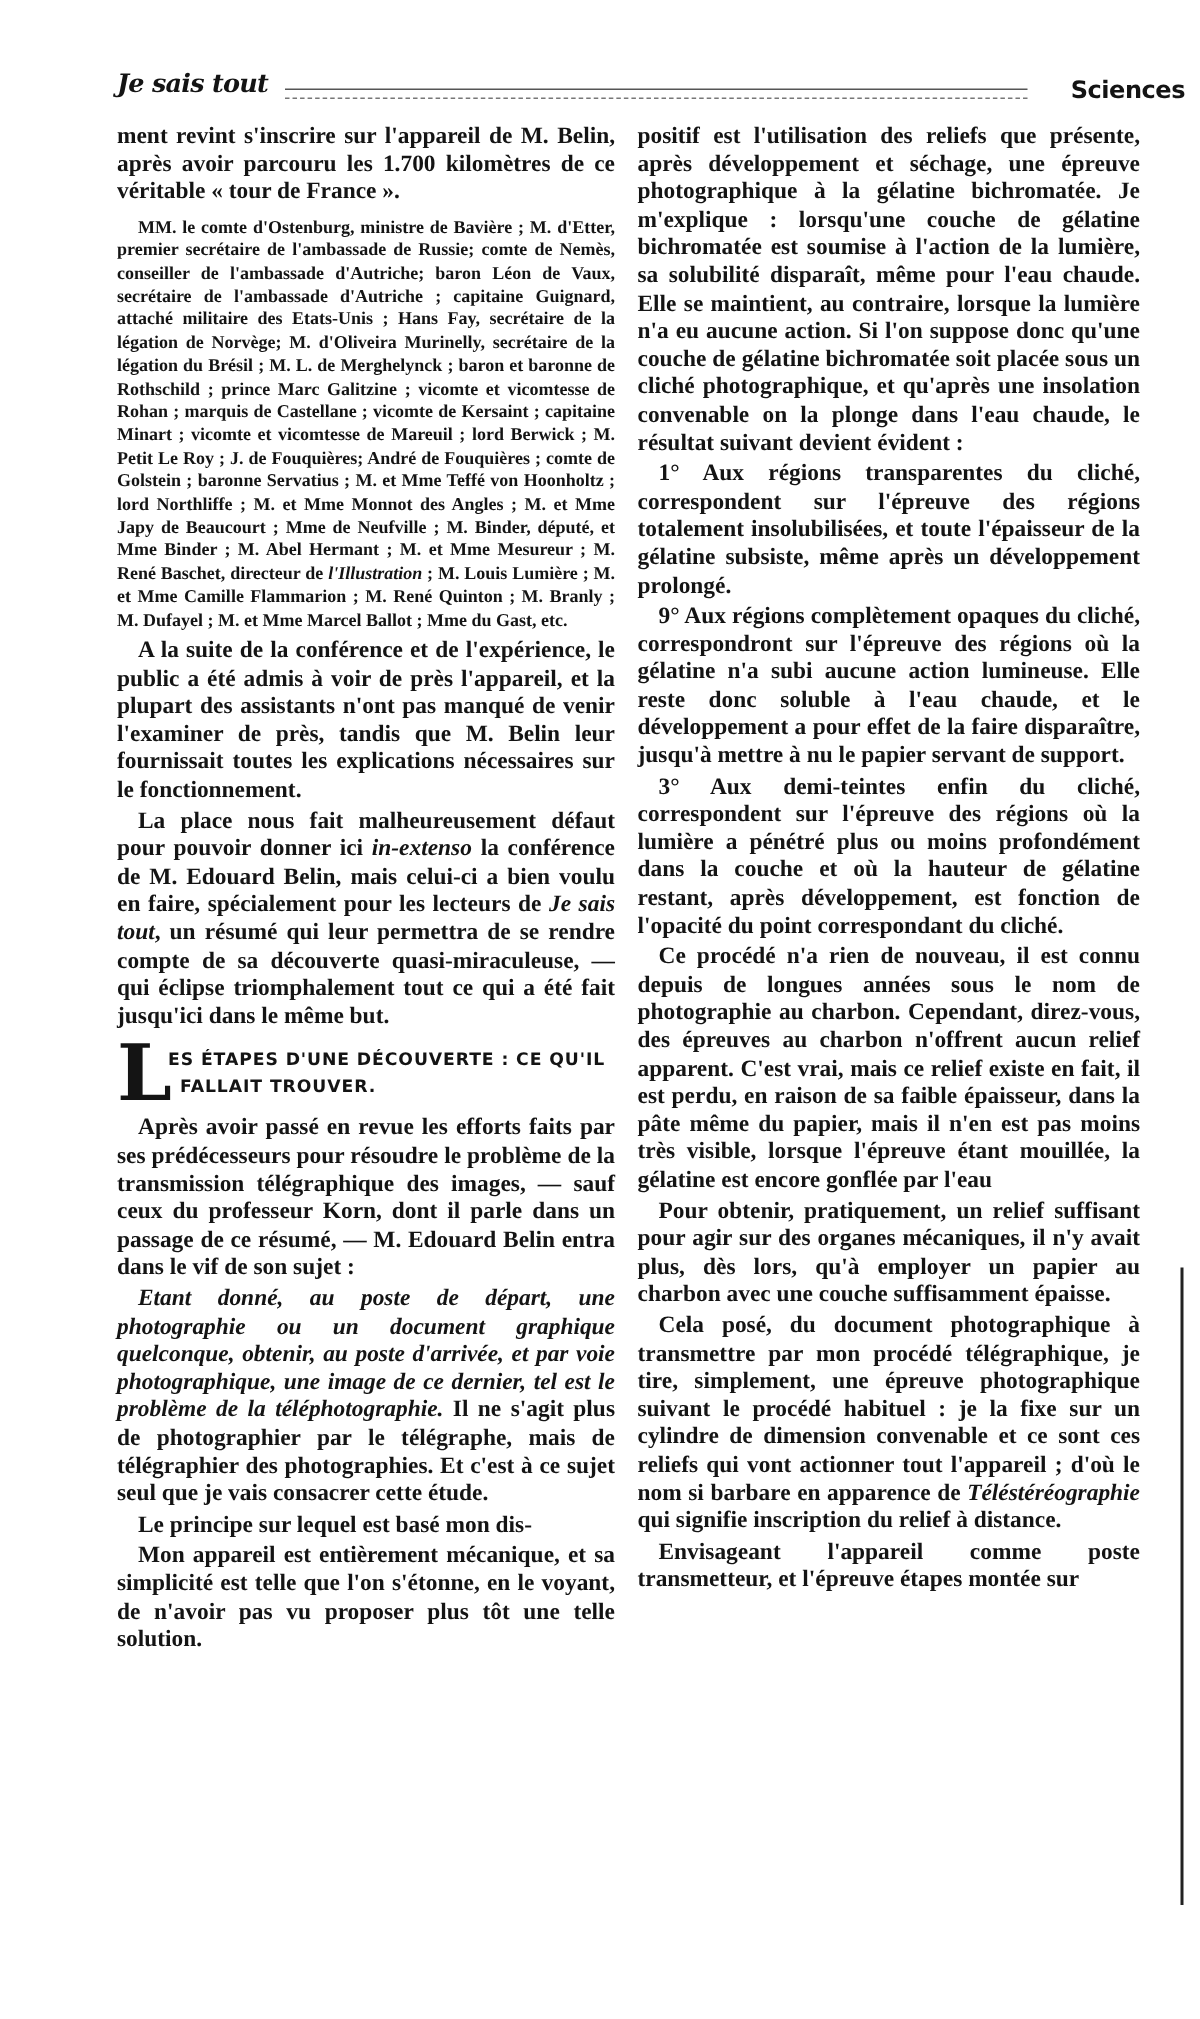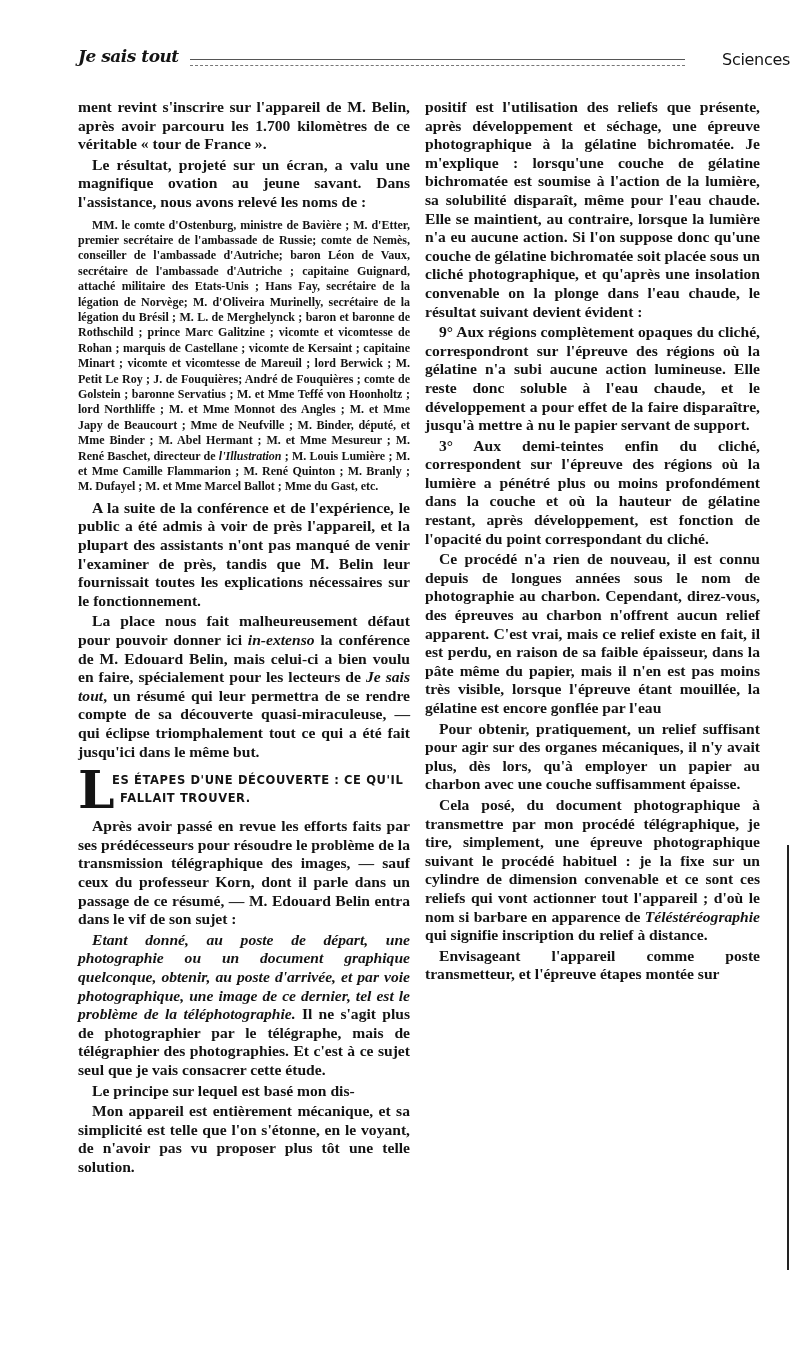--- a/index.html
+++ b/index.html
@@ -1,24 +1,24 @@
 <!DOCTYPE html>
 <html><head>
 <meta charset="utf-8">
 <style>
   html, body { margin: 0; padding: 0; background: #ffffff; }
   body { width: 800px; height: 1346px; position: relative; overflow: hidden; color: #141414; }
   .page { position: absolute; left: 0; top: 0; width: 800px; height: 1346px; }
 
   .header { position: absolute; left: 78px; top: 44px; width: 712px; height: 26px; }
   .header .left { position: absolute; left: 0; top: 2px; font-family: "DejaVu Serif", serif; font-weight: bold; font-style: italic; font-size: 17px; letter-spacing: -0.5px; }
-  .header .right { position: absolute; right: 0; top: 6px; font-family: "DejaVu Sans", sans-serif; font-weight: normal; font-size: 16px; letter-spacing: -0.3px; }
+  .header .right { position: absolute; right: 0; top: 6px; font-family: "DejaVu Sans", sans-serif; font-weight: bold; font-size: 16px; letter-spacing: -0.3px; }
   .header .rule { position: absolute; left: 112px; right: 105px; top: 15px; height: 5px; border-top: 1px solid #555; border-bottom: 1px dashed #777; }
 
-  .col { position: absolute; top: 82px; font-family: "Liberation Serif", serif; font-size: 14.6px; line-height: 17px; text-align: justify; font-weight: bold; margin-top: 16px; }
+  .col { position: absolute; top: 82px; font-family: "Liberation Serif", serif; font-size: 14.6px; line-height: 17px; text-align: justify; font-weight: bold; }
   .col-left { left: 78px; width: 332px; }
   .col-right { left: 425px; width: 335px; font-size: 15.6px; line-height: 18.6px; }
 
   .col p { margin: 0 0 2px 0; text-indent: 14px; }
   .col p.noindent { text-indent: 0; }
   .col p.names { font-size: 12px; line-height: 15.4px; margin: 6px 0 4px 0; }
   .col p.lead { font-size: 15.6px; line-height: 18.6px; }
   .col .it { font-style: italic; }
 
   .section { position: relative; margin: 10px 0 6px 0; min-height: 40px; }
@@ -39,41 +39,41 @@
 <div class="page">
 
   <div class="header">
     <span class="left">Je sais tout</span>
     <div class="rule"></div>
     <span class="right">Sciences</span>
   </div>
 
   <div class="col col-left">
     <p class="noindent lead">ment revint s'inscrire sur l'appareil de M. Belin, après avoir parcouru les 1.700 kilomètres de ce véritable « tour de France ».</p>
-    <p class="lead">Le résultat, projeté sur un écran, a valu une magnifique ovation au jeune savant. Dans l'assistance, nous avons relevé les noms de :</p>
     <p class="names"><span>MM. le comte d'Ostenburg, ministre de Bavière ; M. d'Etter, premier secrétaire de l'ambassade de Russie; comte de Nemès, conseiller de l'ambassade d'Autriche; baron Léon de Vaux, secrétaire de l'ambassade d'Autriche ; capitaine Guignard, attaché militaire des Etats-Unis ; Hans Fay, secrétaire de la légation de Norvège; M. d'Oliveira Murinelly, secrétaire de la légation du Brésil ; M. L. de Merghelynck ; baron et baronne de Rothschild ; prince Marc Galitzine ; vicomte et vicomtesse de Rohan ; marquis de Castellane ; vicomte de Kersaint ; capitaine Minart ; vicomte et vicomtesse de Mareuil ; lord Berwick ; M. Petit Le Roy ; J. de Fouquières; André de Fouquières ; comte de Golstein ; baronne Servatius ; M. et Mme Teffé von Hoonholtz ; lord Northliffe ; M. et Mme Monnot des Angles ; M. et Mme Japy de Beaucourt ; Mme de Neufville ; M. Binder, député, et Mme Binder ; M. Abel Hermant ; M. et Mme Mesureur ; M. René Baschet, directeur de </span><span class="it">l'Illustration</span><span> ; M. Louis Lumière ; M. et Mme Camille Flammarion ; M. René Quinton ; M. Branly ; M. Dufayel ; M. et Mme Marcel Ballot ; Mme du Gast, etc.</span></p>
     <p class="lead">A la suite de la conférence et de l'expérience, le public a été admis à voir de près l'appareil, et la plupart des assistants n'ont pas manqué de venir l'examiner de près, tandis que M. Belin leur fournissait toutes les explications nécessaires sur le fonctionnement.</p>
     <p class="lead"><span>La place nous fait malheureusement défaut pour pouvoir donner ici </span><span class="it">in-extenso</span><span> la conférence de M. Edouard Belin, mais celui-ci a bien voulu en faire, spécialement pour les lecteurs de </span><span class="it">Je sais tout</span><span>, un résumé qui leur permettra de se rendre compte de sa découverte quasi-miraculeuse, — qui éclipse triomphalement tout ce qui a été fait jusqu'ici dans le même but.</span></p>
 
     <div class="section">
       <span class="dropcap">L</span>
       <div class="heading">
         <span>es étapes d'une découverte : ce qu'il</span>
         <span class="l2">fallait trouver.</span>
       </div>
     </div>
 
     <p class="lead">Après avoir passé en revue les efforts faits par ses prédécesseurs pour résoudre le problème de la transmission télégraphique des images, — sauf ceux du professeur Korn, dont il parle dans un passage de ce résumé, — M. Edouard Belin entra dans le vif de son sujet :</p>
     <p class="lead"><span class="it">Etant donné, au poste de départ, une photographie ou un document graphique quelconque, obtenir, au poste d'arrivée, et par voie photographique, une image de ce dernier, tel est le problème de la téléphotographie.</span><span> Il ne s'agit plus de photographier par le télégraphe, mais de télégraphier des photographies. Et c'est à ce sujet seul que je vais consacrer cette étude.</span></p>
     <p class="lead">Le principe sur lequel est basé mon dis-</p>
     <p class="lead">Mon appareil est entièrement mécanique, et sa simplicité est telle que l'on s'étonne, en le voyant, de n'avoir pas vu proposer plus tôt une telle solution.</p>
   </div>
 
   <div class="col col-right">
     <p class="noindent">positif est l'utilisation des reliefs que présente, après développement et séchage, une épreuve photographique à la gélatine bichromatée. Je m'explique : lorsqu'une couche de gélatine bichromatée est soumise à l'action de la lumière, sa solubilité disparaît, même pour l'eau chaude. Elle se maintient, au contraire, lorsque la lumière n'a eu aucune action. Si l'on suppose donc qu'une couche de gélatine bichromatée soit placée sous un cliché photographique, et qu'après une insolation convenable on la plonge dans l'eau chaude, le résultat suivant devient évident :</p>
+    <p>1° Aux régions transparentes du cliché, correspondent sur l'épreuve des régions totalement insolubilisées, et toute l'épaisseur de la gélatine subsiste, même après un développement prolongé.</p>
     <p>9° Aux régions complètement opaques du cliché, correspondront sur l'épreuve des régions où la gélatine n'a subi aucune action lumineuse. Elle reste donc soluble à l'eau chaude, et le développement a pour effet de la faire disparaître, jusqu'à mettre à nu le papier servant de support.</p>
     <p>3° Aux demi-teintes enfin du cliché, correspondent sur l'épreuve des régions où la lumière a pénétré plus ou moins profondément dans la couche et où la hauteur de gélatine restant, après développement, est fonction de l'opacité du point correspondant du cliché.</p>
     <p>Ce procédé n'a rien de nouveau, il est connu depuis de longues années sous le nom de photographie au charbon. Cependant, direz-vous, des épreuves au charbon n'offrent aucun relief apparent. C'est vrai, mais ce relief existe en fait, il est perdu, en raison de sa faible épaisseur, dans la pâte même du papier, mais il n'en est pas moins très visible, lorsque l'épreuve étant mouillée, la gélatine est encore gonflée par l'eau</p>
     <p>Pour obtenir, pratiquement, un relief suffisant pour agir sur des organes mécaniques, il n'y avait plus, dès lors, qu'à employer un papier au charbon avec une couche suffisamment épaisse.</p>
     <p><span>Cela posé, du document photographique à transmettre par mon procédé télégraphique, je tire, simplement, une épreuve photographique suivant le procédé habituel : je la fixe sur un cylindre de dimension convenable et ce sont ces reliefs qui vont actionner tout l'appareil ; d'où le nom si barbare en apparence de </span><span class="it">Téléstéréographie</span><span> qui signifie inscription du relief à distance.</span></p>
     <p>Envisageant l'appareil comme poste transmetteur, et l'épreuve étapes montée sur</p>
   </div>
 
 
   <div class="edge-line"></div>

